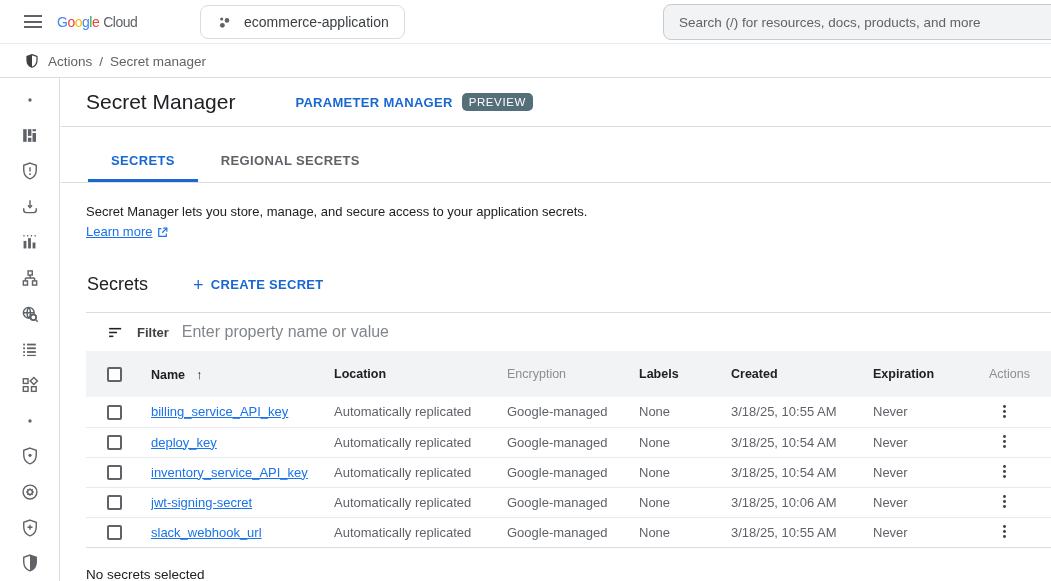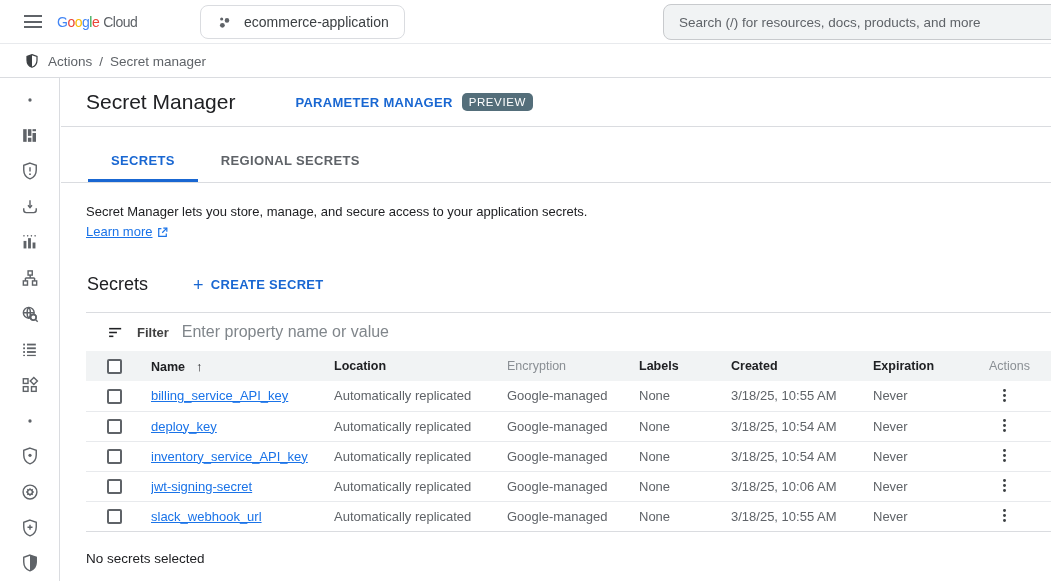--- a/index.html
+++ b/index.html
@@ -115,21 +115,21 @@
     display: flex; align-items: center; padding-left: 21px; gap: 13px;
   }
   .filter-label { font-size: 13px; font-weight: 700; color: #404040; }
   .filter-row input {
     flex: 1; border: none; outline: none; font-size: 16px; font-family: inherit;
     color: #ec4899; background: transparent; margin-right: 10px;
   }
   .filter-row input::placeholder { color: #80868b; opacity: 1; }
 
   table { width: 100%; border-collapse: collapse; table-layout: fixed; font-size: 13px; }
-  thead tr { background: #f1f3f4; height: 30px; }
+  thead tr { background: #f1f3f4; height: 46px; }
   th {
     text-align: left; font-weight: 700; color: #202124; font-size: 12.5px;
     padding: 0; white-space: nowrap; overflow: hidden;
   }
   th.muted { color: #8a8f94; font-weight: 500; }
   th .sort-arrow { font-weight: 400; margin-left: 11px; font-size: 13px; color: #202124; }
   tbody tr { height: 30px; border-bottom: 1px solid #e8eaed; }
   tbody tr:last-child { border-bottom: 1px solid #dadce0; }
   td { padding: 0; color: #5f6368; white-space: nowrap; overflow: hidden; }
   td.cb-cell, th.cb-cell { padding-left: 21px; }

